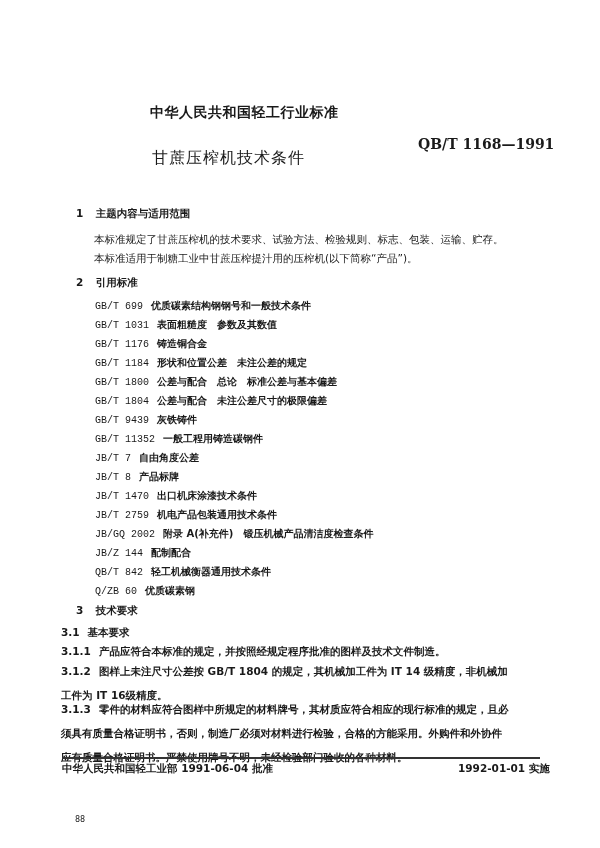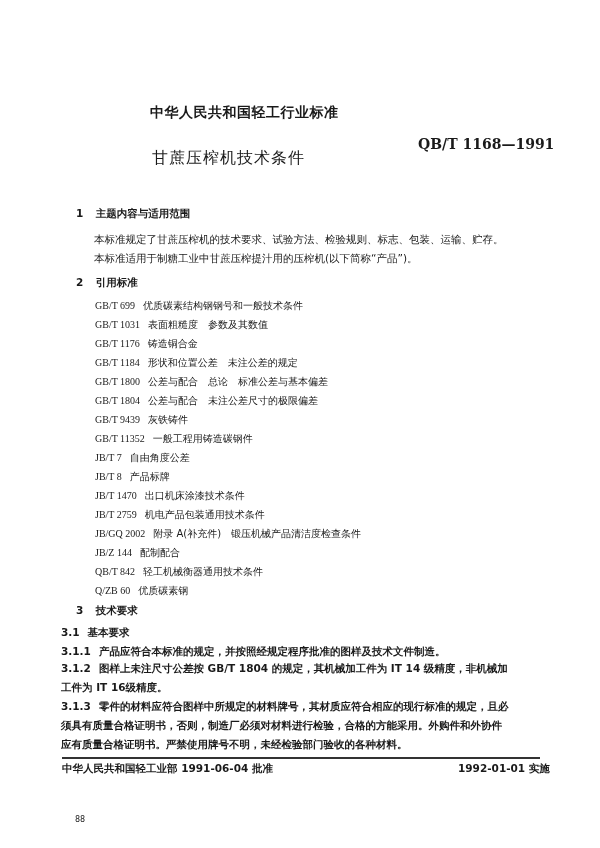--- a/index.html
+++ b/index.html
@@ -8,25 +8,25 @@
     font-family: "DejaVu Sans", sans-serif; color: #1a1a1a; overflow: hidden;
   }
   .abs { position: absolute; white-space: nowrap; }
   .header-org { left: 150px; top: 104px; font-size: 14px; font-weight: bold; letter-spacing: 0.5px; }
   .std-no { left: 418px; top: 136px; font-size: 14px; font-weight: bold; font-family: "DejaVu Serif", serif; }
   .doc-title { left: 152px; top: 148px; font-size: 16px; font-weight: normal; letter-spacing: 1px; }
   .sec { font-size: 10.5px; font-weight: bold; left: 76px; }
   .sec .num { display: inline-block; width: 16px; }
   .para { font-size: 10.5px; left: 94px; }
   .ref { font-size: 10px; left: 95px; }
-  .ref .code { font-family: Liberation Serif, serif; display: inline-block; margin-right: 8px; }
-  .ref .name { font-weight: normal; }
+  .ref .code { font-family: Liberation Mono, monospace; display: inline-block; margin-right: 8px; }
+  .ref .name { font-weight: bold; }
   .clause { font-size: 10.5px; left: 61px; font-weight: bold; }
   .clause .num { display: inline-block; margin-right: 8px; }
-  .wrap { white-space: normal; width: 450px; line-height: 19px; }
+  .wrap { white-space: normal; width: 450px; line-height: 24px; }
   .rule { left: 62px; width: 478px; top: 757px; height: 2px; background: #333; }
   .footer { font-size: 10.5px; font-weight: bold; top: 762px; }
   .pageno { left: 75px; top: 785px; font-size: 8px; margin-top: 30px; }
 </style>
 </head>
 <body>
 
 <div class="abs header-org">中华人民共和国轻工行业标准</div>
 <div class="abs std-no">QB/T 1168—1991</div>
 <div class="abs doc-title">甘蔗压榨机技术条件</div>

